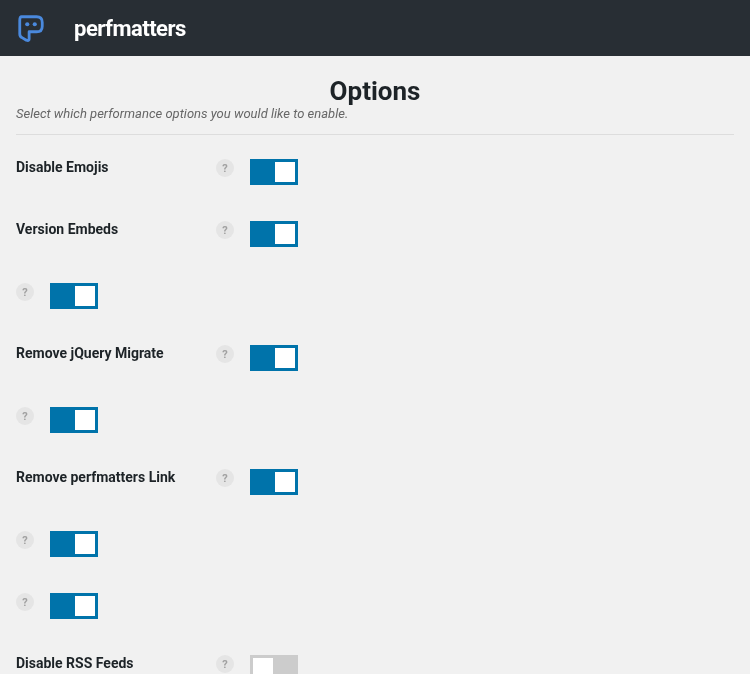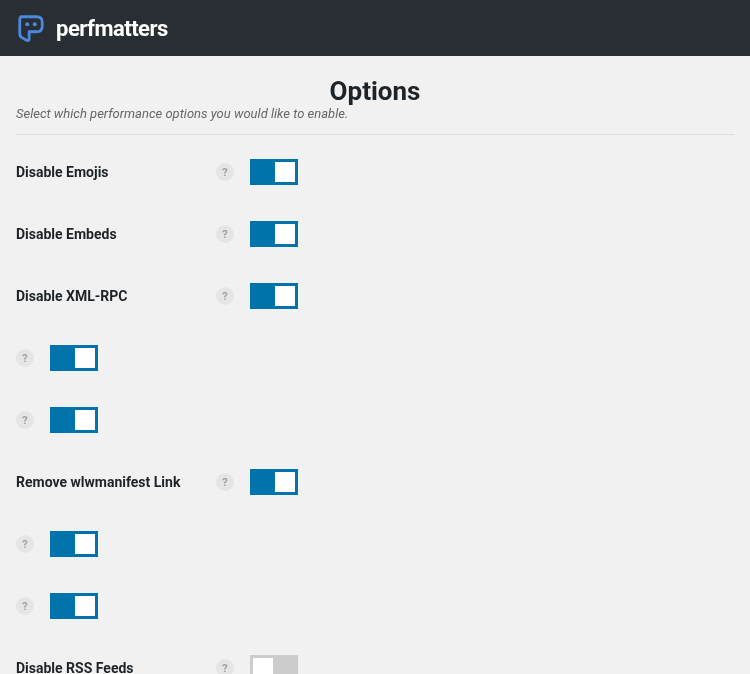--- a/index.html
+++ b/index.html
@@ -17,21 +17,21 @@
     .header {
       background: #282E34;
       height: 56px;
       display: flex;
       align-items: center;
       padding: 0 16px;
     }
     .logo {
       display: flex;
       align-items: center;
-      gap: 10px;
+      gap: 28px;
     }
     .logo-icon {
       width: 30px;
       height: 30px;
     }
     .logo-text {
       color: #ffffff;
       font-size: 22px;
       font-weight: 700;
       letter-spacing: -0.5px;
@@ -54,21 +54,21 @@
       border-bottom: 1px solid #ddd;
       margin-bottom: 24px;
     }
     .options-list {
       display: flex;
       flex-direction: column;
       gap: 36px;
     }
     .option-row {
       display: flex;
-      align-items: center;
+      align-items: flex-start;
     }
     .option-label {
       width: 200px;
       font-size: 14px;
       font-weight: 700;
       color: #1d2327;
     }
     .help-icon {
       width: 18px;
       height: 18px;
@@ -133,51 +133,51 @@
 
     <div class="option-row">
       <span class="option-label">Disable Emojis</span>
       <span class="help-icon">?</span>
       <span class="toggle on">
           <span class="toggle-knob"></span>
         </span>
     </div>
 
     <div class="option-row">
-      <span class="option-label">Disable Embeds</span>
-      <span class="help-icon">?</span>
-      <span class="toggle on">
-          <span class="toggle-knob"></span>
-        </span>
-    </div>
-
-    <div class="option-row">
-      <span class="option-label">Disable XML-RPC</span>
-      <span class="help-icon">?</span>
-      <span class="toggle on">
-          <span class="toggle-knob"></span>
-        </span>
-    </div>
-
-    <div class="option-row">
-      <span class="help-icon">?</span>
-      <span class="toggle on">
-          <span class="toggle-knob"></span>
-        </span>
-    </div>
-
-    <div class="option-row">
-      <span class="help-icon">?</span>
-      <span class="toggle on">
-          <span class="toggle-knob"></span>
-        </span>
-    </div>
-
-    <div class="option-row">
-      <span class="option-label">Remove wlwmanifest Link</span>
+      <span class="option-label">Version Embeds</span>
+      <span class="help-icon">?</span>
+      <span class="toggle on">
+          <span class="toggle-knob"></span>
+        </span>
+    </div>
+
+    <div class="option-row">
+      <span class="help-icon">?</span>
+      <span class="toggle on">
+          <span class="toggle-knob"></span>
+        </span>
+    </div>
+
+    <div class="option-row">
+      <span class="option-label">Remove jQuery Migrate</span>
+      <span class="help-icon">?</span>
+      <span class="toggle on">
+          <span class="toggle-knob"></span>
+        </span>
+    </div>
+
+    <div class="option-row">
+      <span class="help-icon">?</span>
+      <span class="toggle on">
+          <span class="toggle-knob"></span>
+        </span>
+    </div>
+
+    <div class="option-row">
+      <span class="option-label">Remove perfmatters Link</span>
       <span class="help-icon">?</span>
       <span class="toggle on">
           <span class="toggle-knob"></span>
         </span>
     </div>
 
     <div class="option-row">
       <span class="help-icon">?</span>
       <span class="toggle on">
           <span class="toggle-knob"></span>

